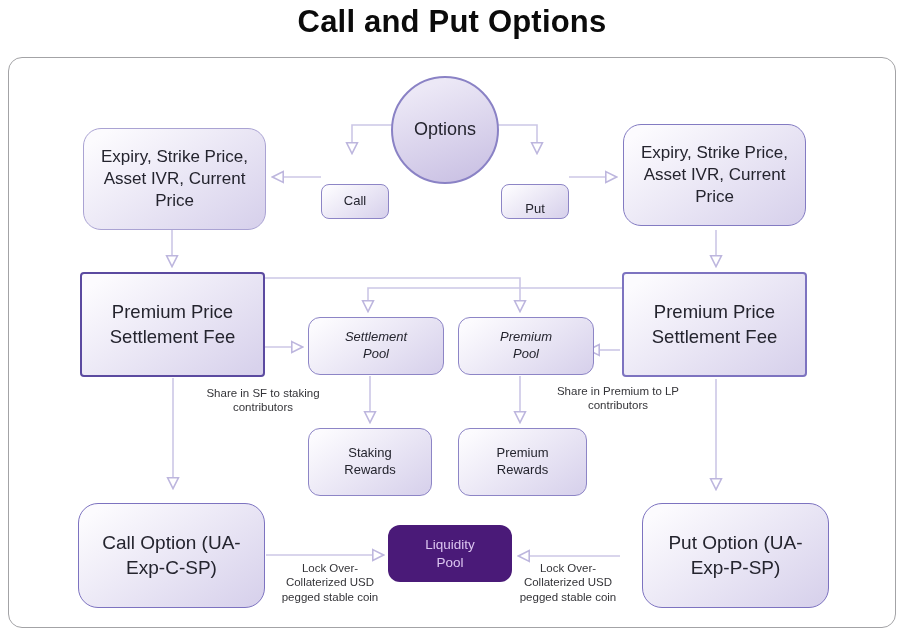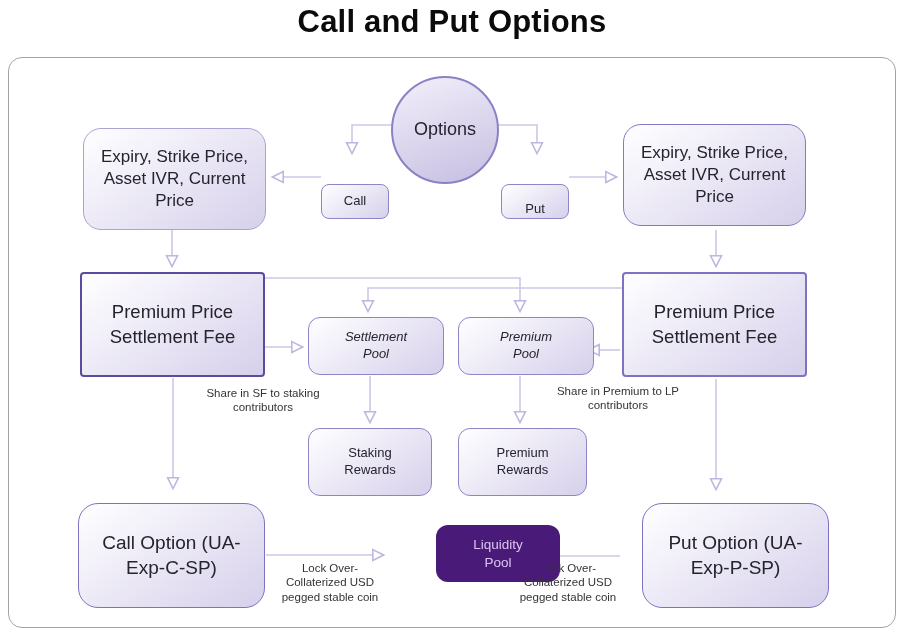--- a/index.html
+++ b/index.html
@@ -109,21 +109,20 @@
   .node-call-option { left: 78px;  top: 503px; }
   .node-put-option  { left: 622px; top: 503px; margin-left: 20px; }
   .node-liquidity {
     left: 388px; top: 525px;
     width: 124px; height: 57px;
     border-radius: 12px;
     border: none;
     background: #4a1a78;
     color: #dcc6f0;
     font-size: 13.5px;
-    margin-left: 48px;
   }
   .node-liquidity span { max-width: 64px; }
   .caption {
     position: absolute;
     text-align: center;
     font-size: 11.5px;
     line-height: 1.25;
     color: #343438;
   }
   .caption-share-sf      { left: 184px; top: 386px; width: 158px; }

